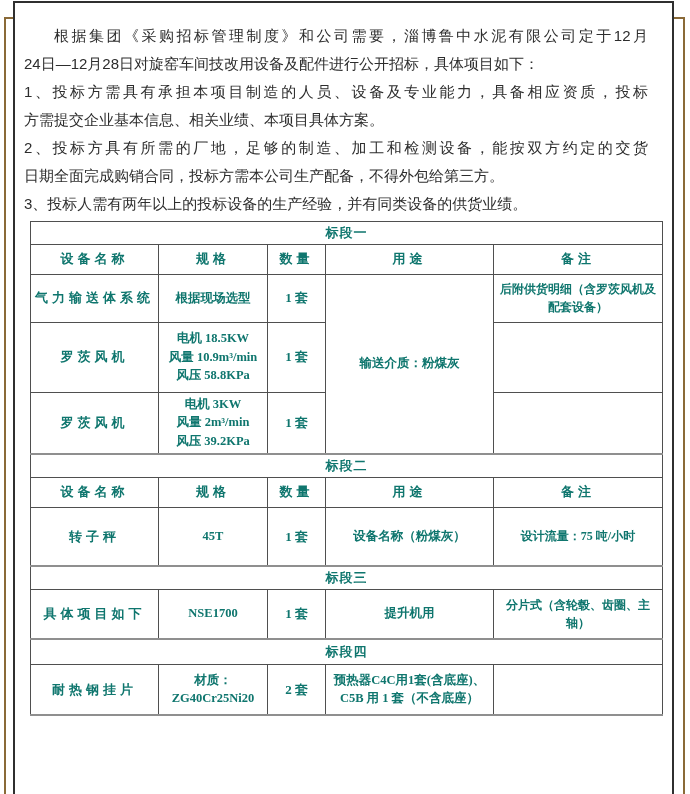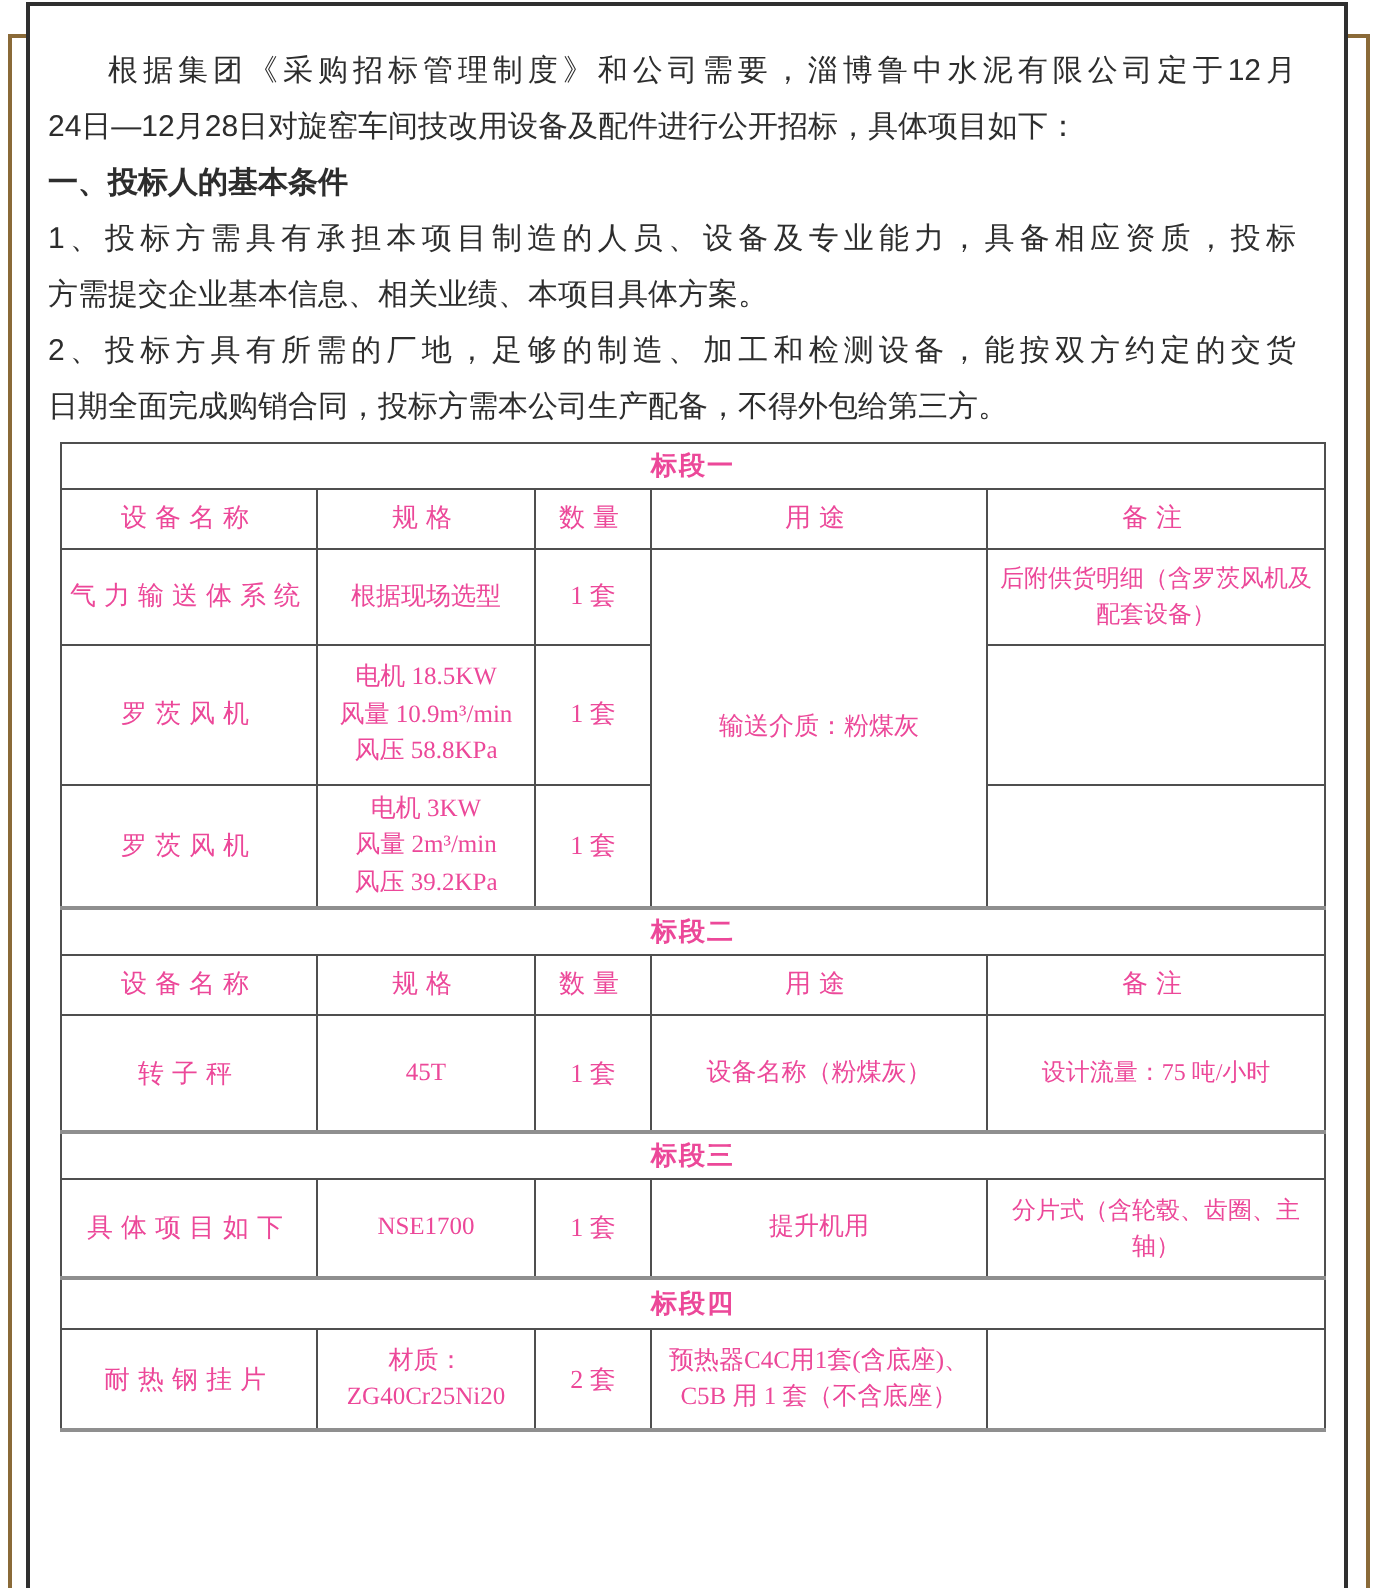--- a/index.html
+++ b/index.html
@@ -22,27 +22,27 @@
     font-size:15px;line-height:28px;color:var(--text,#2d2d2d);
     text-align:justify;
   }
   .line{min-height:28px;}
   .line.fill{text-align-last:justify;}
   .line.heading{font-weight:700;}
   .line.indent{text-indent:2em;}
   table.equipment{
     border-collapse:collapse;table-layout:fixed;width:632px;margin:3px 0 0 15px;
     font-family:"Liberation Serif","DejaVu Serif",serif;
-    font-size:13px;color:#ec4899;
+    font-size:13px;color:#0f766e;
   }
   table.equipment td,table.equipment th{
     border:1px solid var(--table-border,#4f4f4f);
     text-align:center;vertical-align:middle;
     padding:1px 2px;line-height:1.5;overflow:hidden;
-    font-weight:400;
+    font-weight:700;
   }
   table.equipment th{letter-spacing:4px;}
   tr.sec td{
     font-weight:700;letter-spacing:1px;
     border-top:2px solid var(--section-divider,#8f8f8f);
   }
   tr.sec.first td{border-top:1px solid var(--table-border,#4f4f4f);}
   tr.last td{border-bottom:2px solid var(--section-divider,#8f8f8f);}
   td.c-name{letter-spacing:4px;}
   td.c-note{font-size:12px;padding:0;}
@@ -50,25 +50,25 @@
 </style>
 </head>
 <body>
 
 <div class="outer-frame"></div>
 
 <div class="document-page">
   <div class="text-block" id="text-block">
       <div class="line fill indent">根据集团《采购招标管理制度》和公司需要，淄博鲁中水泥有限公司定于12月</div>
       <div class="line">24日—12月28日对旋窑车间技改用设备及配件进行公开招标，具体项目如下：</div>
-      <div class="line heading">一、投标人的基本条件</div>
       <div class="line fill">1、投标方需具有承担本项目制造的人员、设备及专业能力，具备相应资质，投标</div>
       <div class="line">方需提交企业基本信息、相关业绩、本项目具体方案。</div>
       <div class="line fill">2、投标方具有所需的厂地，足够的制造、加工和检测设备，能按双方约定的交货</div>
       <div class="line">日期全面完成购销合同，投标方需本公司生产配备，不得外包给第三方。</div>
+      <div class="line">3、投标人需有两年以上的投标设备的生产经验，并有同类设备的供货业绩。</div>
     </div>
   <table class="equipment">
     <colgroup>
       <col style="width:128px">
       <col style="width:109px">
       <col style="width:58px">
       <col style="width:168px">
       <col style="width:169px">
     </colgroup>
     <tbody id="equip-body">

